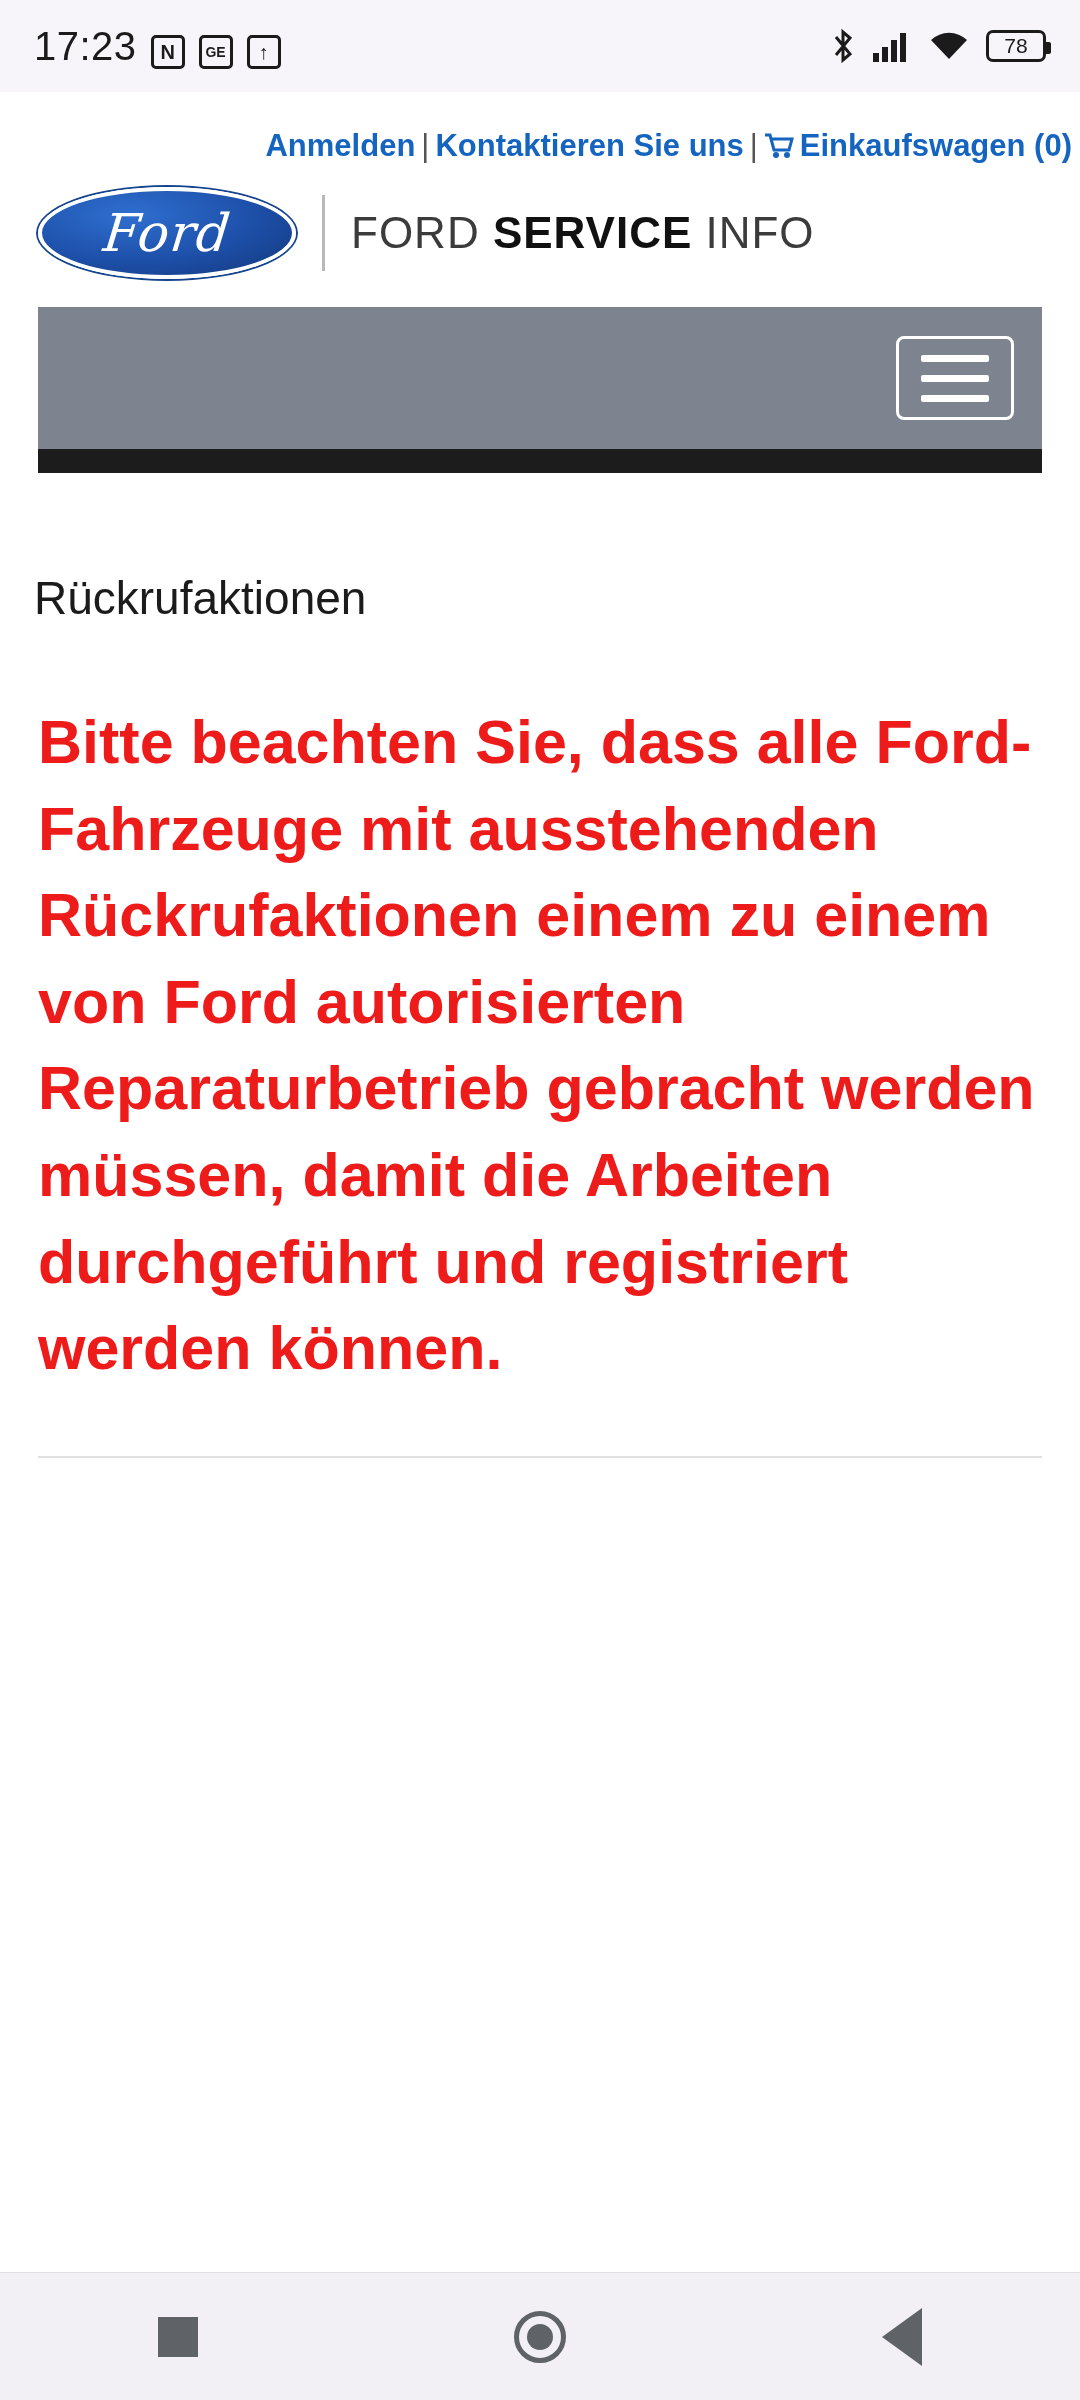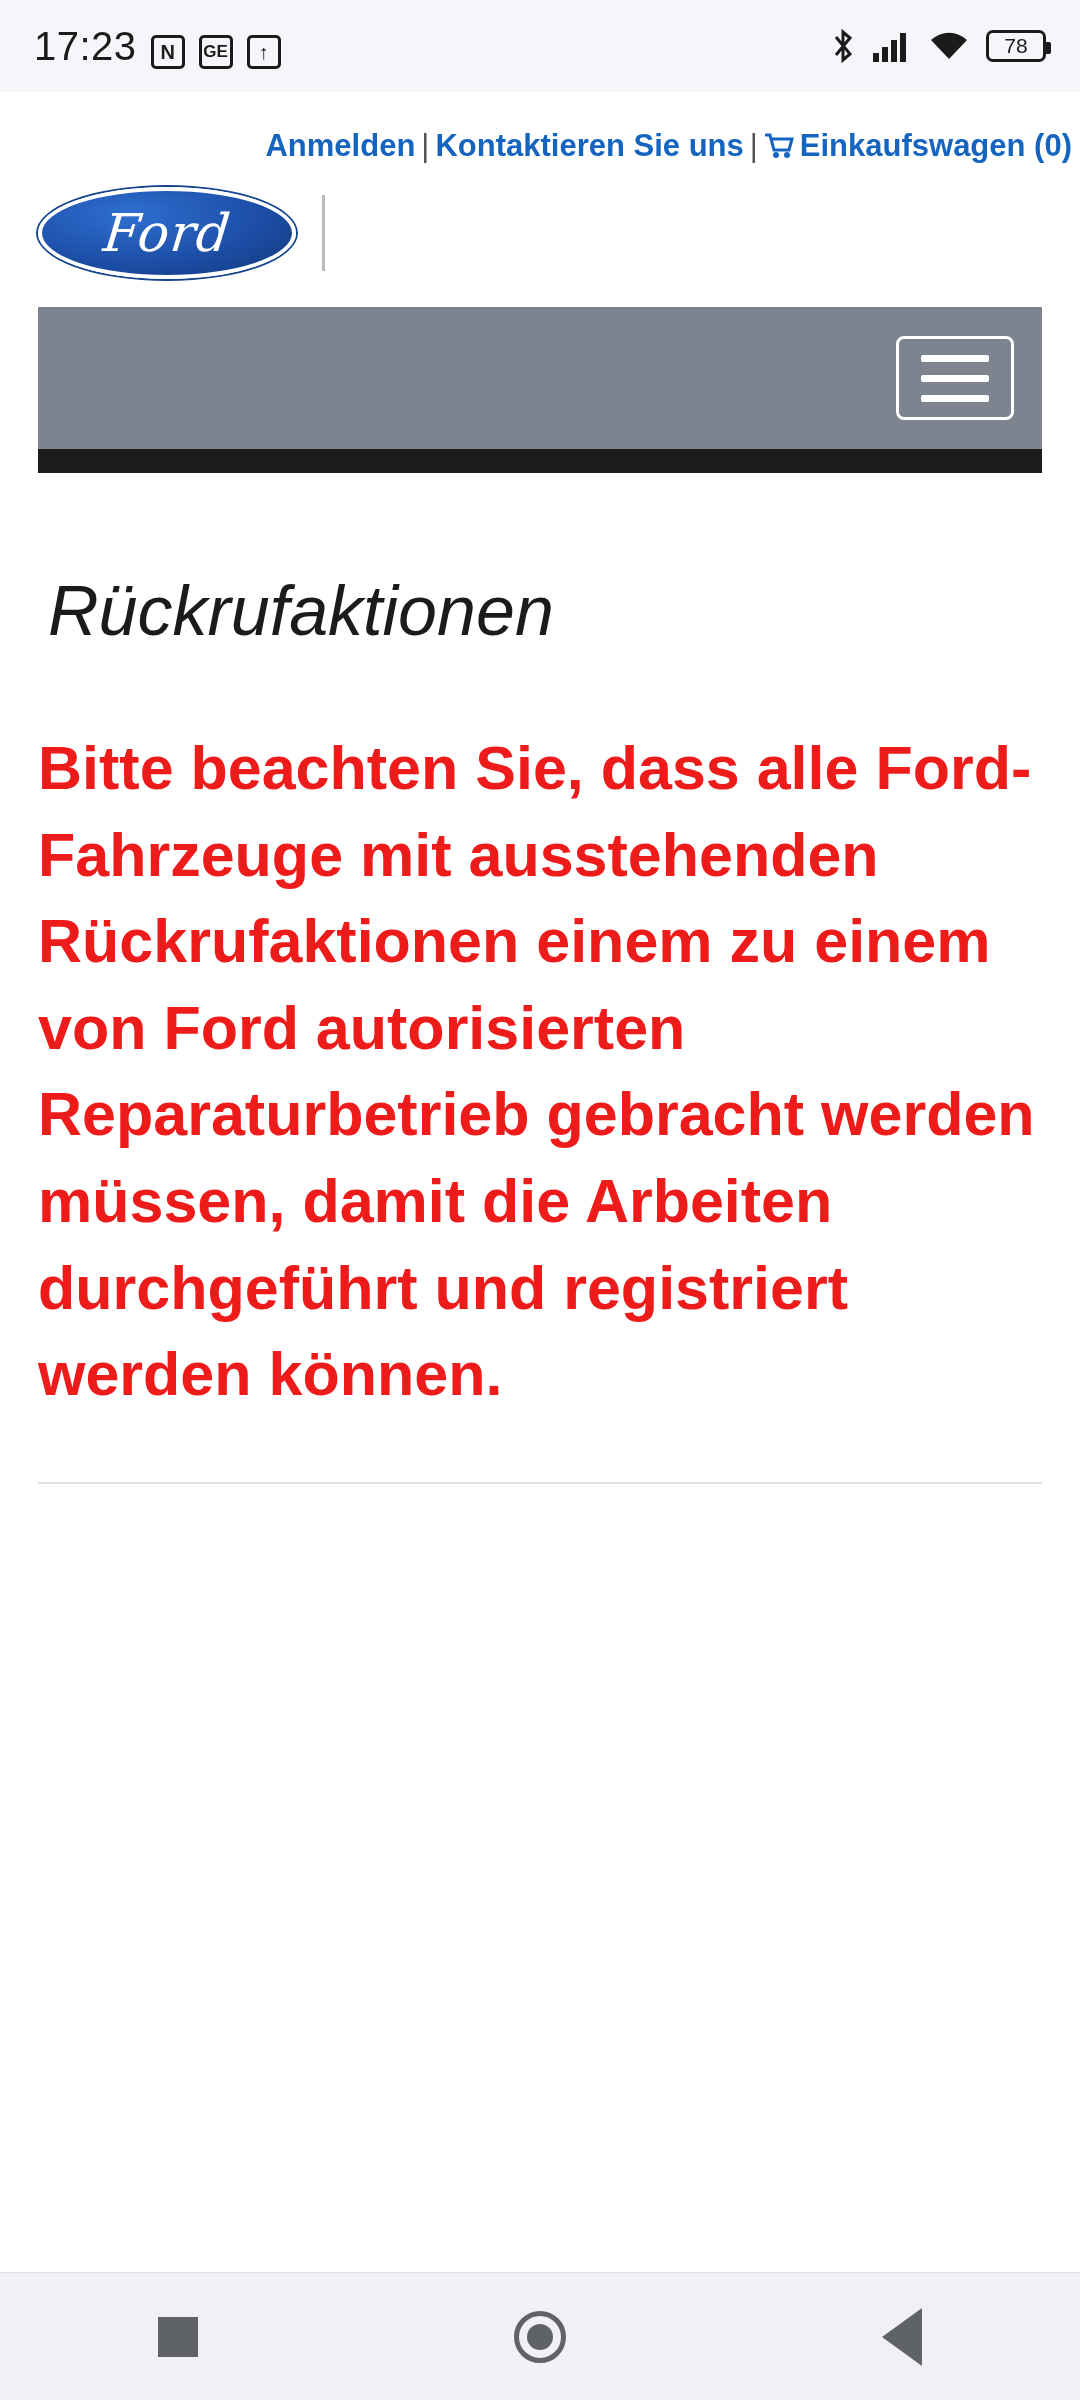--- a/index.html
+++ b/index.html
@@ -181,25 +181,24 @@
     align-items: center; justify-content: center; gap: 13px;
   }
   .hamburger i { display:block; width: 68px; height: 7px; background: #ffffff; border-radius: 2px;}
   .navbar-foot {
     margin: 0 38px;
     height: 24px;
     background: #1c1c1c;
   }
 
   .h1 {
-    margin: 98px 0 0 48px;
-    font-size: 70px;
+    margin: 98px 0 0 34px;
+    font-size: 46px;
     color: #1b1b1b;
     font-weight: normal;
-    font-style: italic;
   }
 
   .recall-box {
     margin: 66px 38px 0 38px;
     border: 2px solid #2b2b2b;
     padding: 52px 46px 56px 46px;
   }
   .recall-box h2 {
     font-size: 36px;
     color: #1b1b1b;
@@ -253,21 +252,21 @@
 </style>
 </head>
 <body>
 
 <div class="screen">
 
   <div class="statusbar">
     <div class="status-left">
       <span class="clock">17:23</span>
       <span class="sq-icon">N</span>
-      <span class="sq-icon" style="font-size:17px;">GE</span>
+      <span class="sq-icon" style="font-size:14px;">GE</span>
       <span class="sq-icon">↑</span>
     </div>
     <div class="status-right">
       <svg width="26" height="38" viewBox="0 0 26 38">
         <path d="M6 10 L20 27 L13 33 L13 5 L20 11 L6 28" stroke="#1b1b1b" stroke-width="3" fill="none"></path>
       </svg>
       <svg width="40" height="34" viewBox="0 0 40 34">
         <rect x="1" y="24" width="6" height="9" fill="#1b1b1b"></rect>
         <rect x="10" y="18" width="6" height="15" fill="#1b1b1b"></rect>
         <rect x="19" y="11" width="6" height="22" fill="#1b1b1b"></rect>
@@ -291,20 +290,21 @@
             <circle cx="12" cy="22" r="3" fill="#1565c0"></circle>
             <circle cx="23" cy="22" r="3" fill="#1565c0"></circle>
           </svg></span><a href="#">Einkaufswagen (0)</a>
     </div>
 
     <div class="brandrow">
       <div class="ford-oval">
         <span class="ford-script">Ford</span>
       </div>
       <div class="vbar"></div>
+      <div class="svc-title"><span>FORD </span><b>SERVICE</b><span> INFO</span></div>
     </div>
 
     <div class="navbar">
       <div class="hamburger">
         <i></i>
           <i></i>
           <i></i>
       </div>
     </div>
     <div class="navbar-foot"></div>

